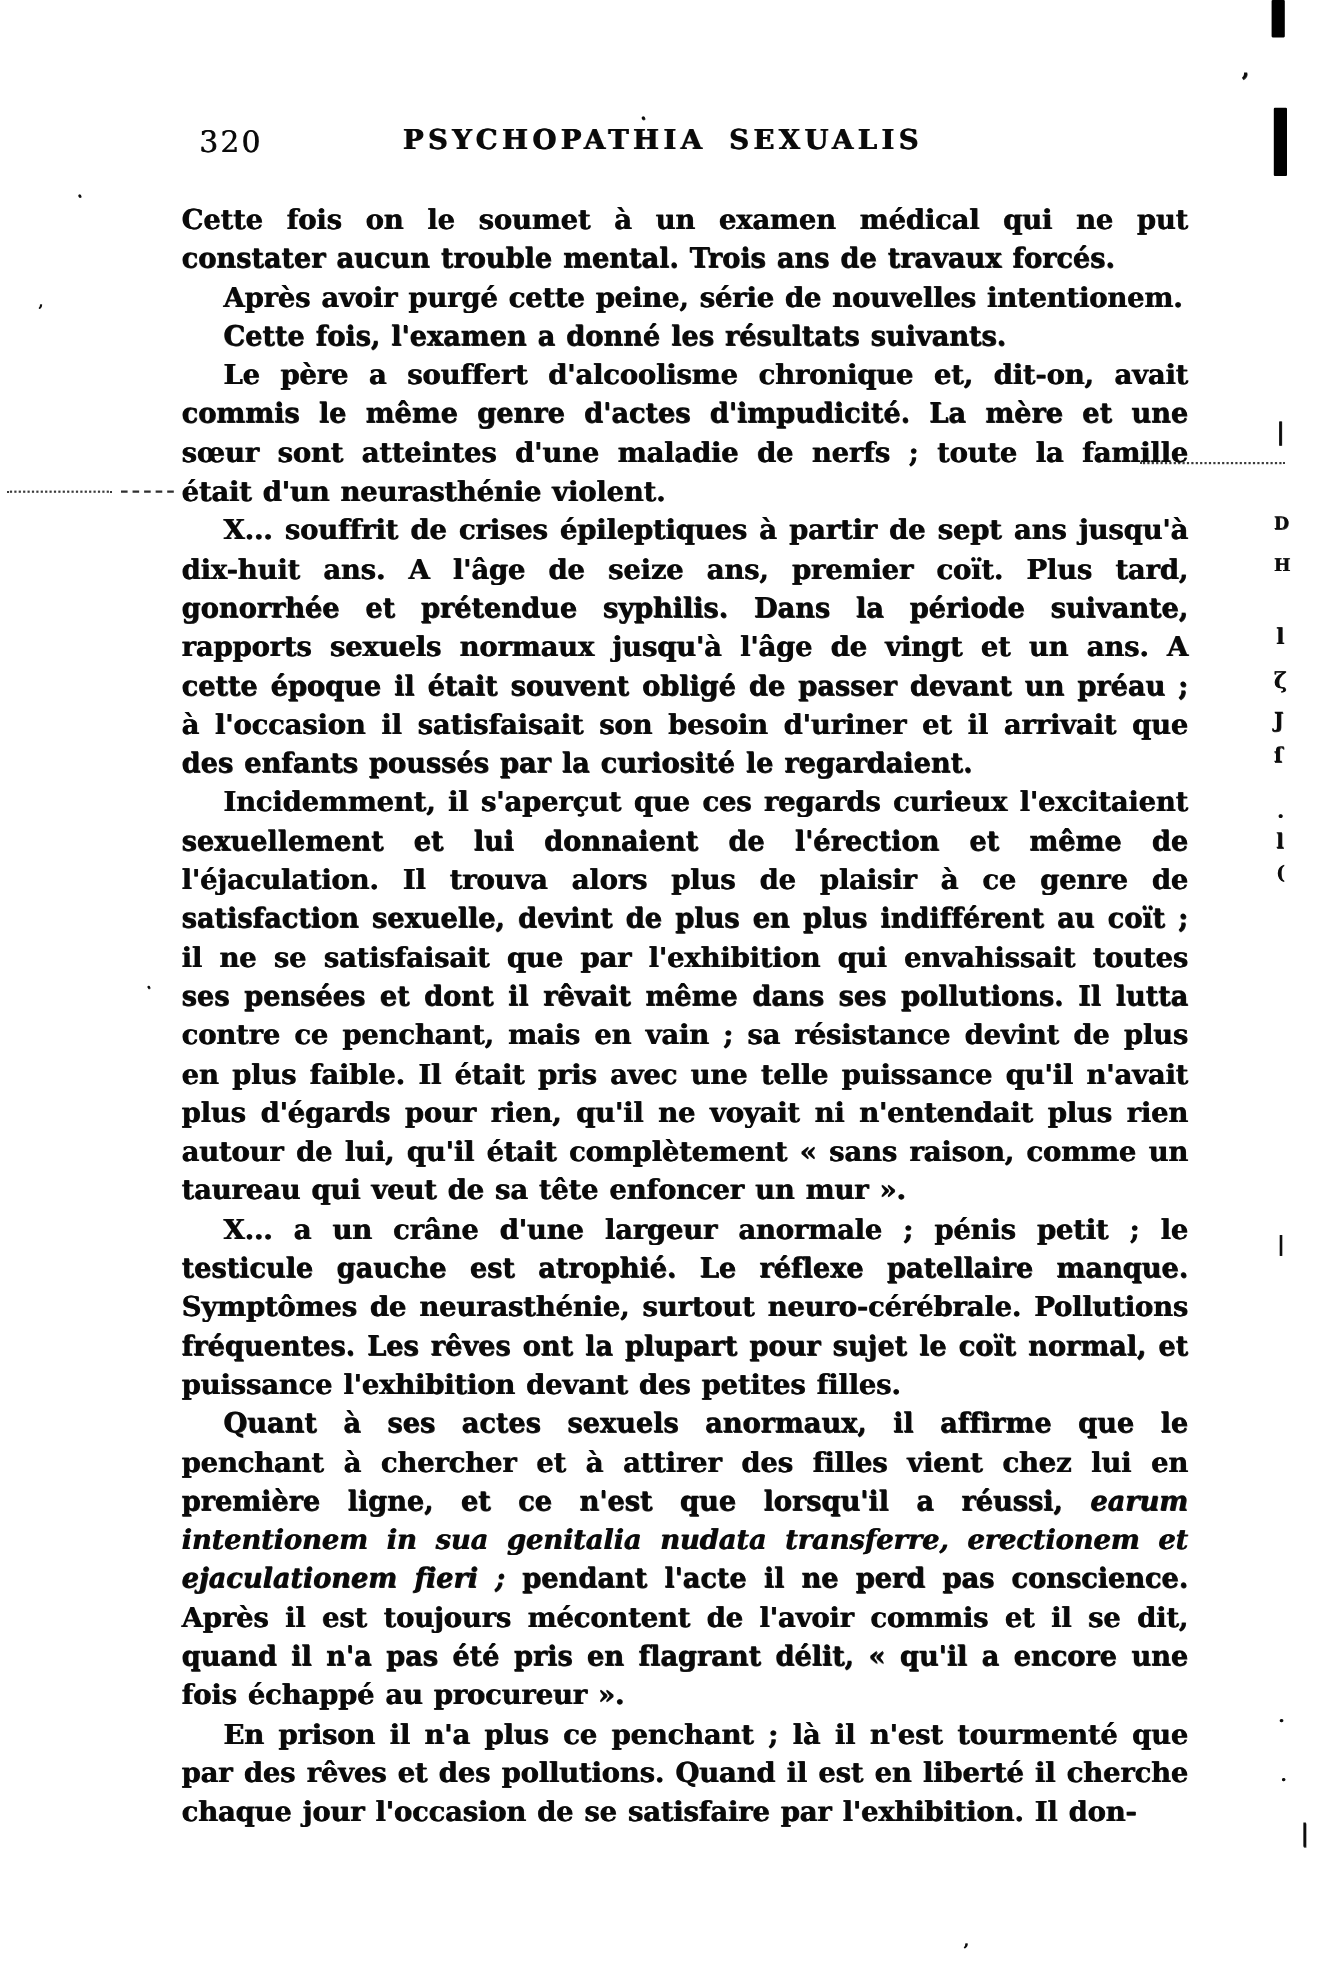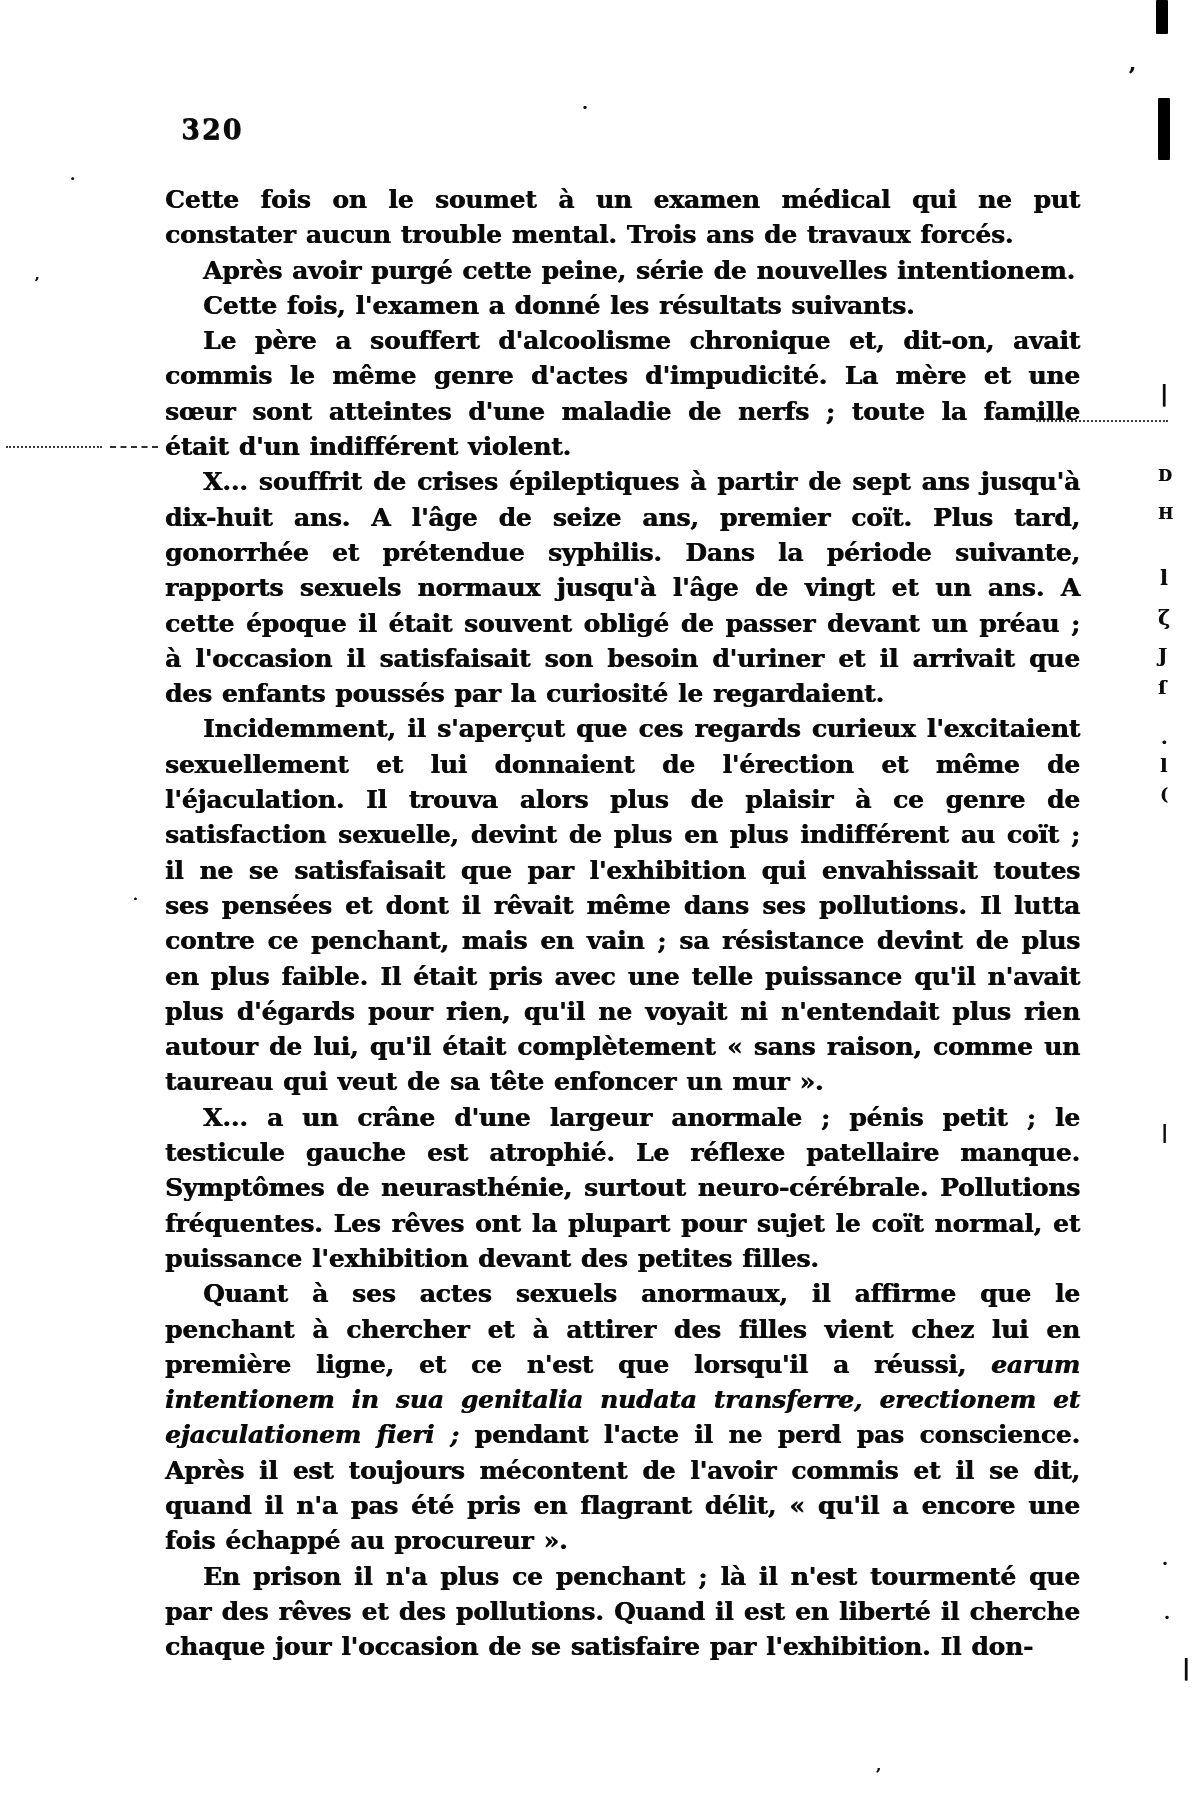--- a/index.html
+++ b/index.html
@@ -17,21 +17,21 @@
     height: 1800px;
     background: #ffffff;
     color: #0a0a0a;
     font-family: "DejaVu Serif", "Liberation Serif", serif;
   }
   .pageno {
     position: absolute;
     left: 181px;
     top: 114px;
     font-size: 27px;
-    font-weight: 700;
+    font-weight: 400;
     letter-spacing: 2px;
     text-shadow: 0.6px 0.5px 0 rgba(0,0,0,0.85);
   }
   .running-title {
     position: absolute;
     left: 145px;
     top: 112px;
     width: 915px;
     text-align: center;
     font-size: 25px;
@@ -67,26 +67,27 @@
   .bar { position: absolute; background: #000; border-radius: 1px; }
   .dotrow { position: absolute; height: 0; }
   .dotrow.dotted { border-top: 2px dotted rgba(10,10,10,0.8); }
   .dotrow.dashed { border-top: 2px dashed rgba(10,10,10,0.85); }
 </style>
 </head>
 <body>
 
 <div class="page">
   <span class="pageno">320</span>
+  <div class="running-title">PSYCHOPATHIA SEXUALIS</div>
 
   <div class="text-block">
       <p><span>Cette fois on le soumet à un examen médical qui ne put constater aucun trouble mental. Trois ans de travaux forcés.</span></p>
       <p class="indent"><span>Après avoir purgé cette peine, série de nouvelles intentionem.</span></p>
       <p class="indent"><span>Cette fois, l'examen a donné les résultats suivants.</span></p>
-      <p class="indent"><span>Le père a souffert d'alcoolisme chronique et, dit-on, avait commis le même genre d'actes d'impudicité. La mère et une sœur sont atteintes d'une maladie de nerfs ; toute la famille était d'un indifférent violent.</span></p>
+      <p class="indent"><span>Le père a souffert d'alcoolisme chronique et, dit-on, avait commis le même genre d'actes d'impudicité. La mère et une sœur sont atteintes d'une maladie de nerfs ; toute la famille était d'un neurasthénie violent.</span></p>
       <p class="indent"><span>X... souffrit de crises épileptiques à partir de sept ans jusqu'à dix-huit ans. A l'âge de seize ans, premier coït. Plus tard, gonorrhée et prétendue syphilis. Dans la période suivante, rapports sexuels normaux jusqu'à l'âge de vingt et un ans. A cette époque il était souvent obligé de passer devant un préau ; à l'occasion il satisfaisait son besoin d'uriner et il arrivait que des enfants poussés par la curiosité le regardaient.</span></p>
       <p class="indent"><span>Incidemment, il s'aperçut que ces regards curieux l'excitaient sexuellement et lui donnaient de l'érection et même de l'éjaculation. Il trouva alors plus de plaisir à ce genre de satisfaction sexuelle, devint de plus en plus indifférent au coït ; il ne se satisfaisait que par l'exhibition qui envahissait toutes ses pensées et dont il rêvait même dans ses pollutions. Il lutta contre ce penchant, mais en vain ; sa résistance devint de plus en plus faible. Il était pris avec une telle puissance qu'il n'avait plus d'égards pour rien, qu'il ne voyait ni n'entendait plus rien autour de lui, qu'il était complètement « sans raison, comme un taureau qui veut de sa tête enfoncer un mur ».</span></p>
       <p class="indent"><span>X... a un crâne d'une largeur anormale ; pénis petit ; le testicule gauche est atrophié. Le réflexe patellaire manque. Symptômes de neurasthénie, surtout neuro-cérébrale. Pollutions fréquentes. Les rêves ont la plupart pour sujet le coït normal, et puissance l'exhibition devant des petites filles.</span></p>
       <p class="indent"><span>Quant à ses actes sexuels anormaux, il affirme que le penchant à chercher et à attirer des filles vient chez lui en première ligne, et ce n'est que lorsqu'il a réussi, </span><span class="it">earum intentionem in sua genitalia nudata transferre, erectionem et ejaculationem fieri ;</span><span> pendant l'acte il ne perd pas conscience. Après il est toujours mécontent de l'avoir commis et il se dit, quand il n'a pas été pris en flagrant délit, « qu'il a encore une fois échappé au procureur ».</span></p>
       <p class="indent"><span>En prison il n'a plus ce penchant ; là il n'est tourmenté que par des rêves et des pollutions. Quand il est en liberté il cherche chaque jour l'occasion de se satisfaire par l'exhibition. Il don-</span></p>
     </div>
 
   <div>
       <div class="bar" style="left: 1156px; top: 0px; width: 12px; height: 34px;"></div>
       <div class="bar" style="left: 1158px; top: 98px; width: 12px; height: 62px;"></div>

